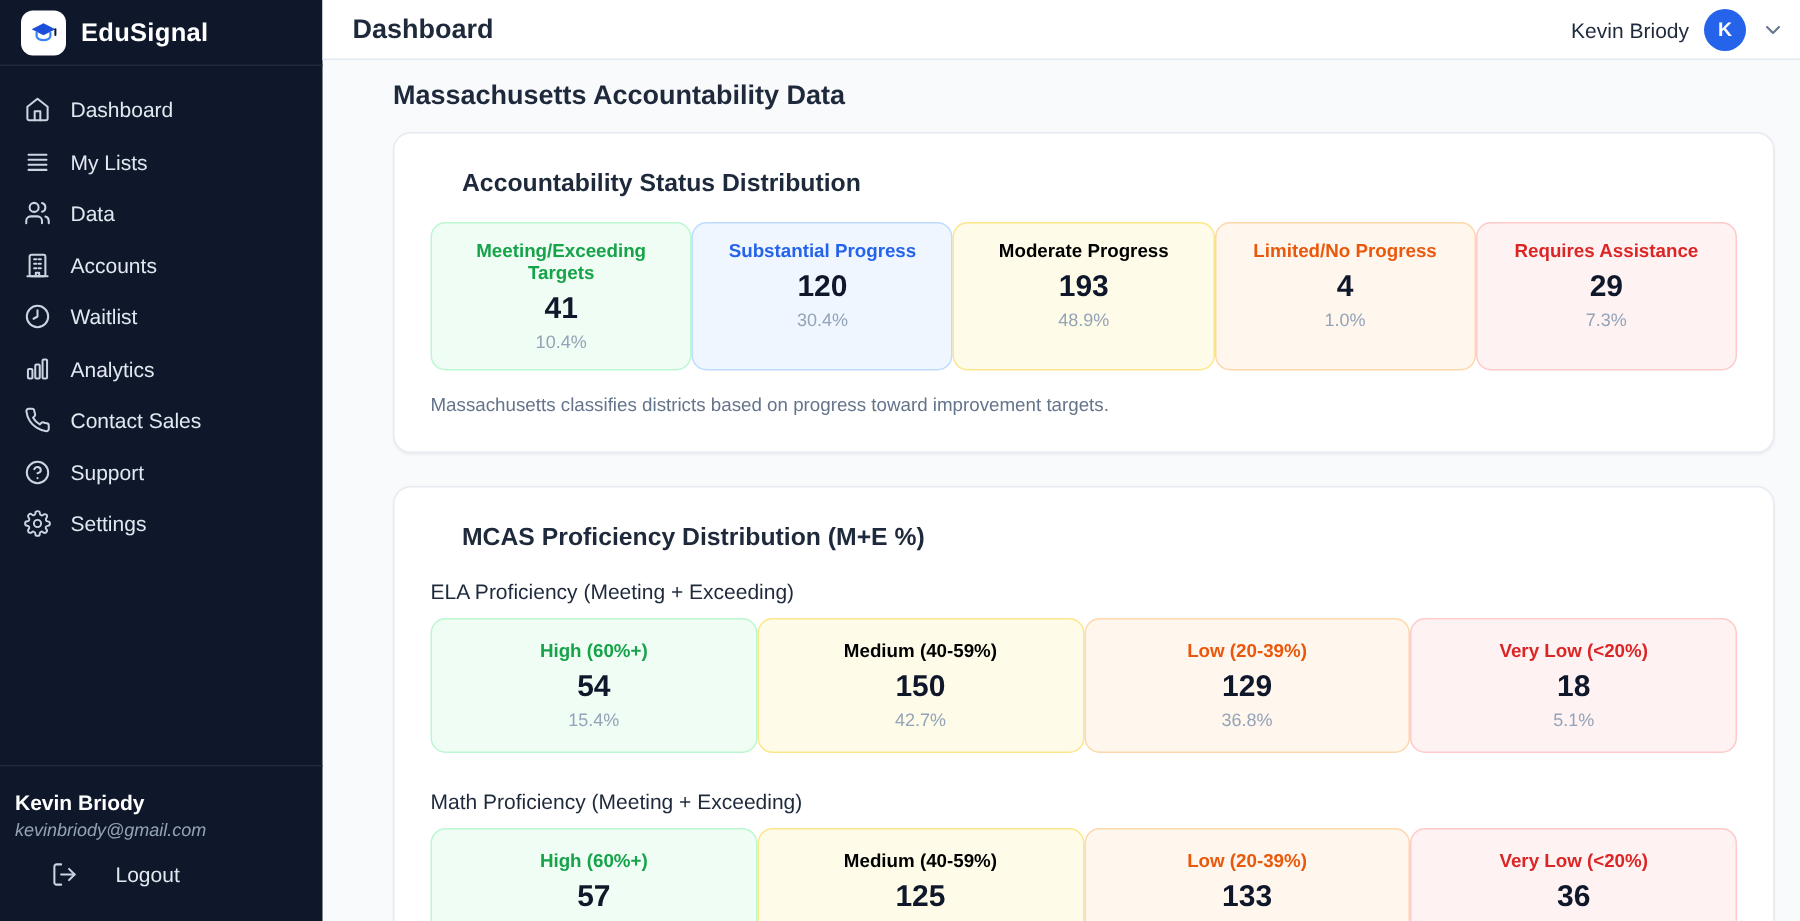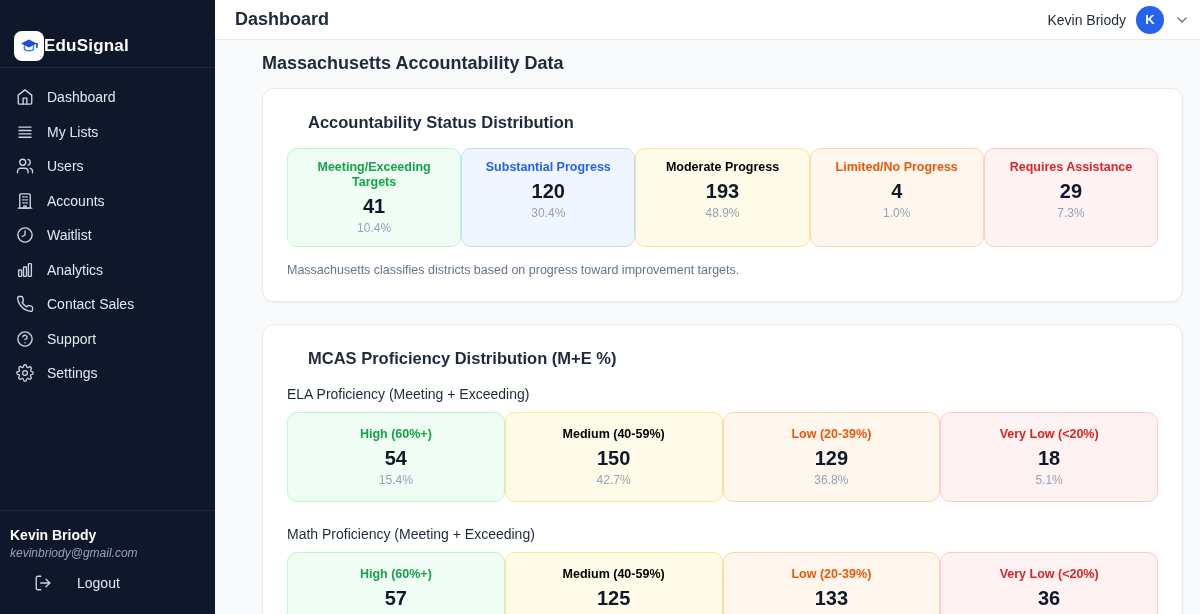--- a/index.html
+++ b/index.html
@@ -12,22 +12,22 @@
   }
 
   
   .sidebar {
     width: 215px; min-width: 215px; height: 614px;
     background: #0f172a;
     display: flex; flex-direction: column;
     color: #e2e8f0;
   }
   .logo-row {
-    height: 44px; display: flex; align-items: center; 
-    padding: 0 14px; border-bottom: 1px solid #1e293b; margin-top: 24px;
+    height: 44px; display: flex; align-items: center; gap: 10px;
+    padding: 0 14px; border-bottom: 1px solid #1e293b;
   }
   .logo-badge {
     width: 30px; height: 30px; background: #ffffff; border-radius: 8px;
     display: flex; align-items: center; justify-content: center;
   }
   .logo-badge svg { width: 20px; height: 20px; }
   .brand-name { font-size: 17px; font-weight: 700; color: #ffffff; letter-spacing: .2px; }
 
   .nav { margin-top: 12px; display: flex; flex-direction: column; }
   .nav-item {
@@ -143,21 +143,21 @@
 
       <div class="nav-item">
         <span class="nav-icon">
           <svg viewBox="0 0 24 24" fill="none" stroke="currentColor" stroke-width="1.8" stroke-linecap="round" stroke-linejoin="round">
             <path d="M16 21v-2a4 4 0 0 0-4-4H6a4 4 0 0 0-4 4v2"></path>
             <circle cx="9" cy="7" r="4"></circle>
             <path d="M22 21v-2a4 4 0 0 0-3-3.87"></path>
             <path d="M16 3.13a4 4 0 0 1 0 7.75"></path>
           </svg>
         </span>
-        <span class="nav-label">Users</span>
+        <span class="nav-label">Data</span>
       </div>
 
       <div class="nav-item">
         <span class="nav-icon">
           <svg viewBox="0 0 24 24" fill="none" stroke="currentColor" stroke-width="1.8" stroke-linecap="round" stroke-linejoin="round">
             <rect x="5" y="2.5" width="14" height="19" rx="1.5"></rect>
             <path d="M3 21.5h18"></path>
             <path d="M9 6.5h2M13 6.5h2M9 10.5h2M13 10.5h2M9 14.5h2M13 14.5h2"></path>
             <path d="M10.5 21.5v-3h3v3"></path>
           </svg>

